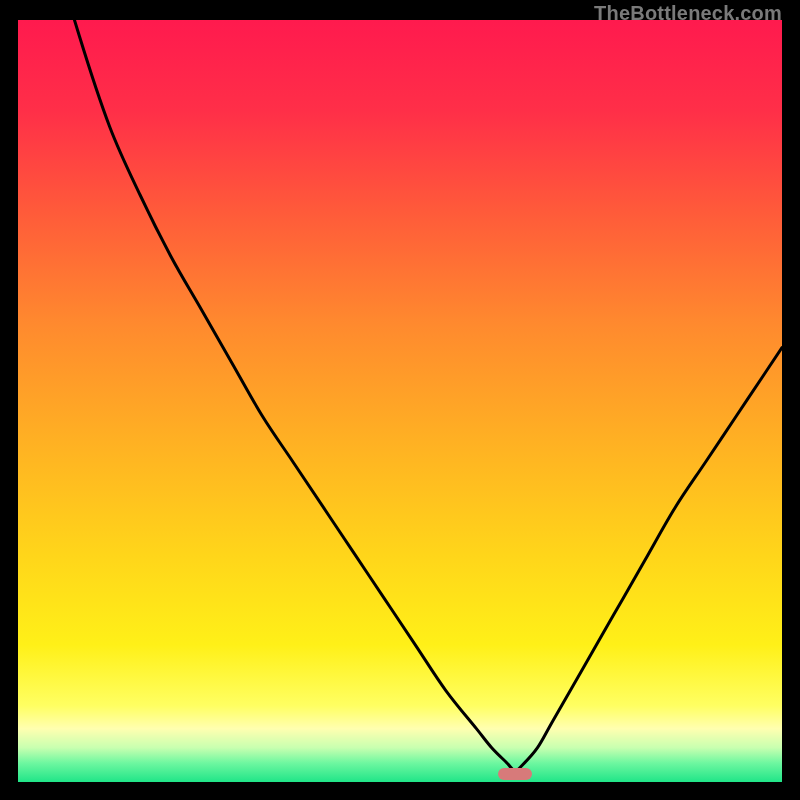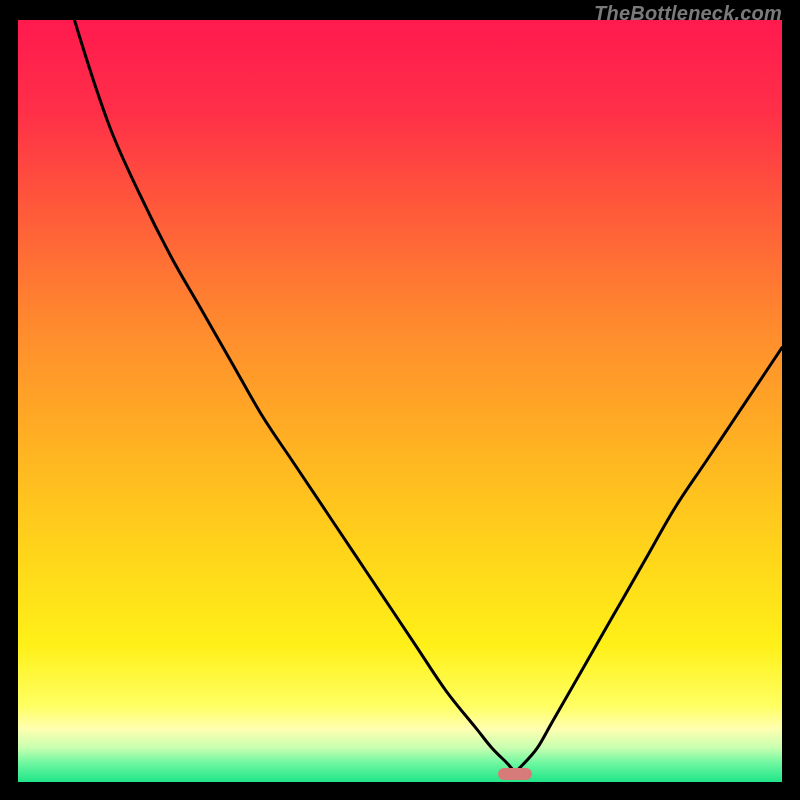--- a/index.html
+++ b/index.html
@@ -10,21 +10,20 @@
     background: #000000;
     overflow: hidden;
   }
   .frame {
     position: absolute;
     left: 0;
     top: 0;
     width: 800px;
     height: 608px;
     background: #000000;
-    font-style: italic;
   }
   .plot {
     position: absolute;
     left: 18px;
     top: 20px;
     width: 764px;
     height: 762px;
     overflow: hidden;
   }
   .gradient {

